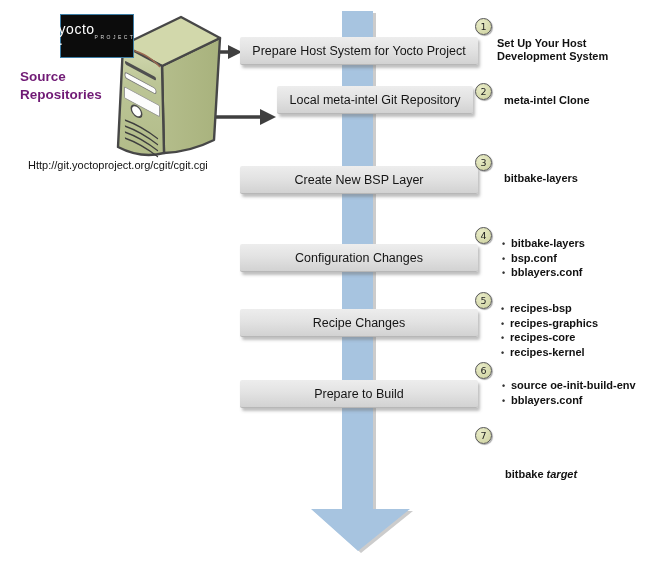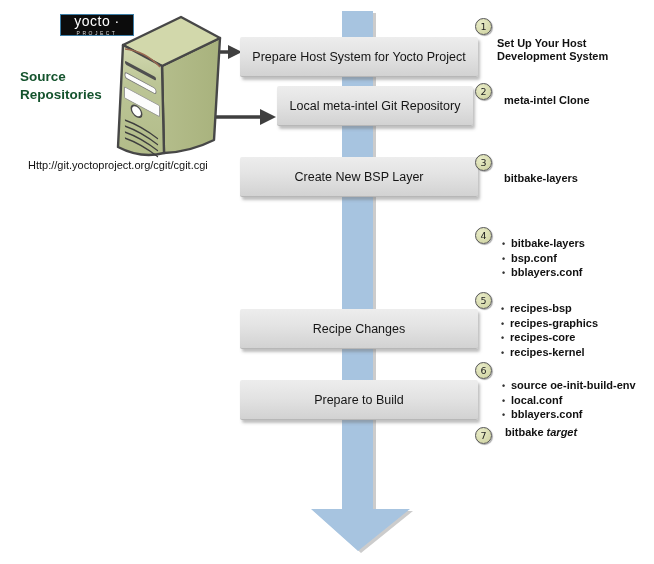--- a/index.html
+++ b/index.html
@@ -4,46 +4,46 @@
 <style>
   html,body{margin:0;padding:0;background:#fff;}
   #canvas{
     position:relative;width:654px;height:564px;background:#ffffff;
     overflow:hidden;font-family:"Liberation Sans",sans-serif;
   }
   .gfx{position:absolute;left:0;top:0;}
 
   
   .logo{
-    position:absolute;left:60px;top:14px;width:74px;height:22px;
+    position:absolute;left:60px;top:14px;width:74px;height:44px;
     background:#0c0c0c;border:1px solid #3d7ea6;box-sizing:border-box;
-    display:flex;flex-direction:column;align-items:center;justify-content:center;
+    display:flex;flex-direction:row;align-items:center;justify-content:center;
     z-index:5;
   }
   .logo-title{color:#ffffff;font-size:14px;line-height:14px;letter-spacing:0.5px;}
   .logo-sub{color:#d8d8d8;font-size:5px;letter-spacing:2.5px;margin-top:2px;}
 
   .src-heading{
     position:absolute;left:20px;top:68px;font-size:13.5px;font-weight:bold;
-    line-height:18px;color:#14532d;z-index:5;
+    line-height:18px;color:#701a75;z-index:5;
   }
   .src-url{position:absolute;left:4px;top:159px;font-size:11px;color:#111;z-index:5;margin-left:24px;}
 
   
   .box{
-    position:absolute;left:240px;width:238px;height:40px;
+    position:absolute;left:240px;width:238px;height:28px;
     background:linear-gradient(180deg,#ededed 0%,#e3e3e3 45%,#d2d2d2 100%);
     border-radius:2px;border-bottom:1px solid #b7b7b7;
     box-shadow:2px 3px 3px rgba(110,110,110,0.45);
     display:flex;align-items:center;justify-content:center;
     font-size:12.5px;color:#151515;z-index:3;box-sizing:border-box;
   }
   .s1{top:37px}
   .s2{top:86px;left:277px;width:196px}
-  .s3{top:157px}
+  .s3{top:166px}
   .s4{top:244px}
   .s5{top:309px}
   .s6{top:380px}
   .s7{top:444px}
 
   
   .circle{
     position:absolute;left:475px;width:15px;height:15px;border-radius:50%;
     background:radial-gradient(circle at 35% 30%,#e9ecc8,#ccd09e);
     border:1px solid #555;box-shadow:1px 1px 1px rgba(0,0,0,0.35);
@@ -54,21 +54,21 @@
   .c5{top:292px}.c6{top:362px}.c7{top:427px}
 
   
   .note{position:absolute;font-size:11px;color:#111;line-height:13.5px;z-index:4;white-space:nowrap;font-weight:bold;}
   .n1{left:497px;top:37px;line-height:13px}
   .n2{left:504px;top:94px}
   .n3{left:504px;top:172px}
   .n4{left:502px;top:237px}
   .n5{left:501px;top:302px}
   .n6{left:502px;top:379px}
-  .n7{left:505px;top:426px}
+  .n7{left:505px;top:468px}
   .bullet{display:inline-block;width:9px;font-size:9px;color:#333;}
   .italic{font-style:italic;}
 </style>
 </head>
 <body>
 
 <div id="canvas">
 
   <svg class="gfx" width="654" height="564" viewBox="0 0 654 564">
     <defs>
@@ -132,20 +132,23 @@
 
   <div class="box s1">
     <span>Prepare Host System for Yocto Project</span>
   </div>
   <div class="box s2">
     <span>Local meta-intel Git Repository</span>
   </div>
   <div class="box s3">
     <span>Create New BSP Layer</span>
   </div>
+  <div class="box s4">
+    <span>Configuration Changes</span>
+  </div>
   <div class="box s6">
     <span>Prepare to Build</span>
   </div>
   <div class="box s5">
     <span>Recipe Changes</span>
   </div>
 
   <div class="circle c1">1</div>
   <div class="circle c2">2</div>
   <div class="circle c3">3</div>
@@ -175,21 +178,20 @@
 
   <div class="note n5">
     <div><span class="bullet">•</span><span>recipes-bsp</span></div>
     <div><span class="bullet">•</span><span>recipes-graphics</span></div>
     <div><span class="bullet">•</span><span>recipes-core</span></div>
     <div><span class="bullet">•</span><span>recipes-kernel</span></div>
   </div>
 
   <div class="note n6">
     <div><span class="bullet">•</span><span>source oe-init-build-env</span></div>
-    <div><span class="bullet">•</span><span>local.conf</span></div>
     <div><span class="bullet">•</span><span>bblayers.conf</span></div>
   </div>
 
   <div class="note n7">
     <span>bitbake </span><span class="italic">target</span>
   </div>
 
 </div>
 
 </body></html>

